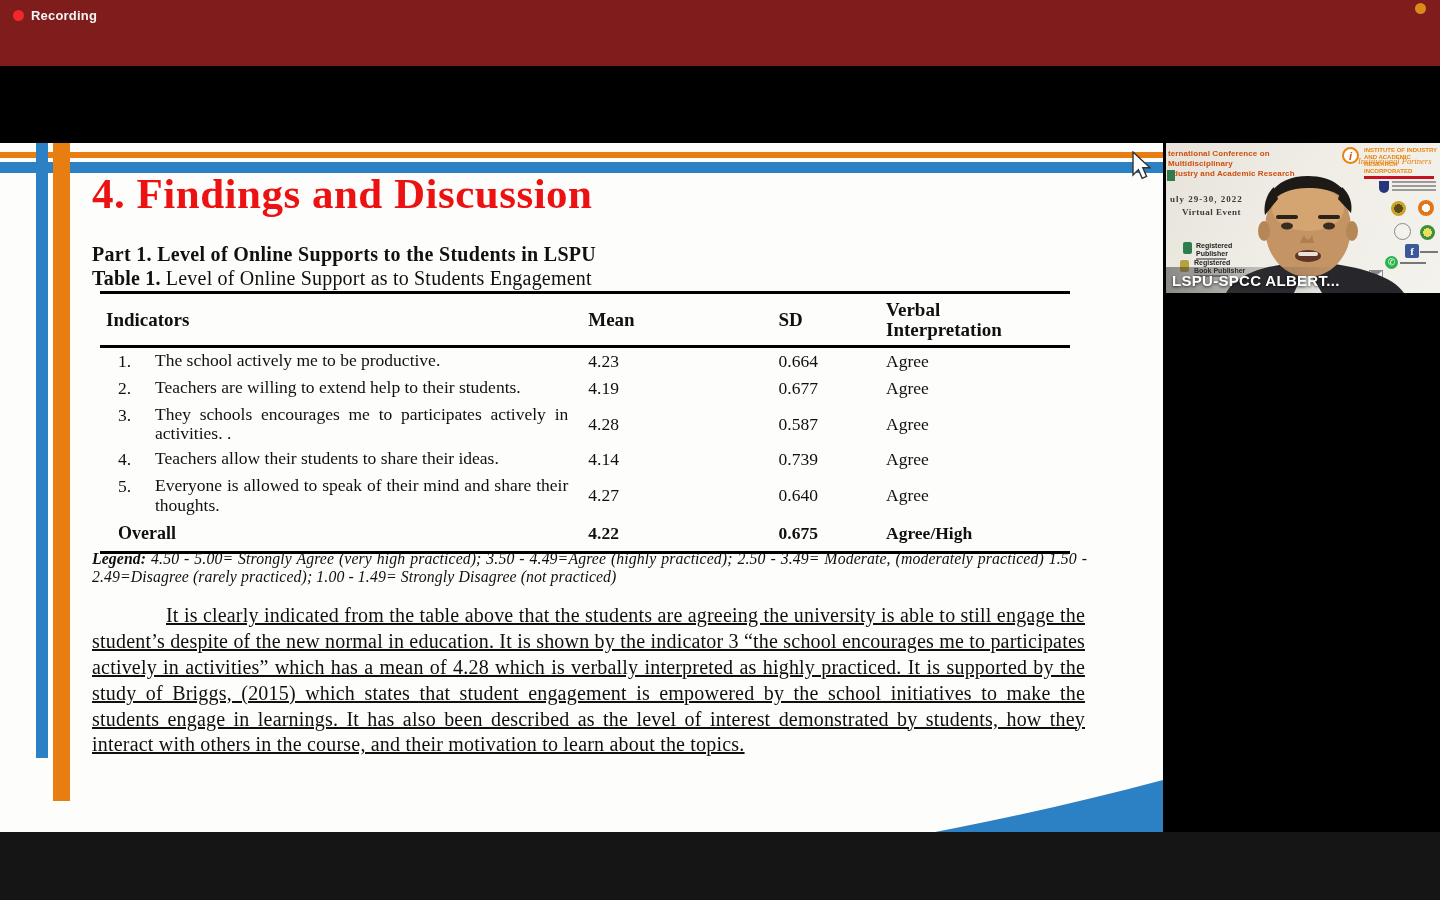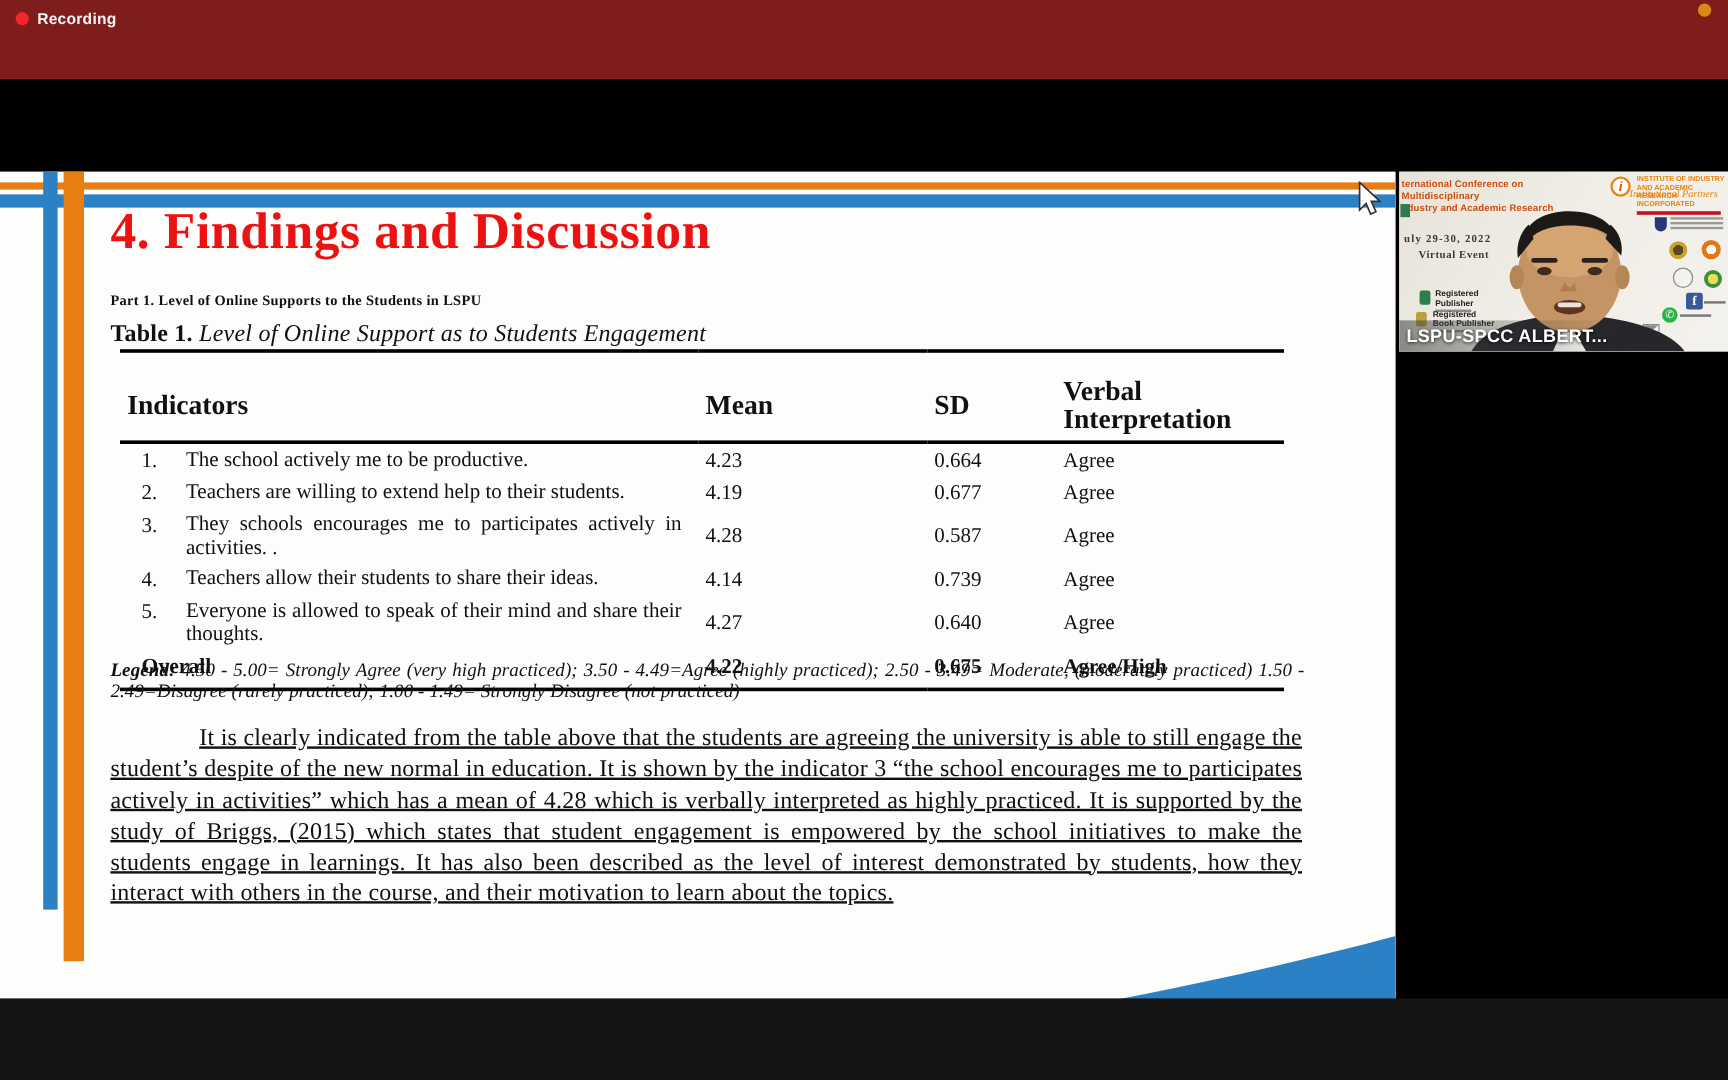--- a/index.html
+++ b/index.html
@@ -19,29 +19,29 @@
   
   .slide{position:absolute;left:0;top:143px;width:1163px;height:852px;background:#fdfdfc;overflow:hidden;
     font-family:"Liberation Serif",serif;color:#101010;}
   .h-stripe-orange{position:absolute;left:0;top:9px;width:100%;height:6px;background:#e87d12;}
   .h-stripe-blue{position:absolute;left:0;top:19px;width:100%;height:11px;background:#2c80c4;}
   .v-stripe-blue{position:absolute;left:36px;top:0;width:12px;height:615px;background:#2c80c4;}
   .v-stripe-orange{position:absolute;left:53px;top:0;width:17px;height:658px;background:#e87d12;}
   .waves{position:absolute;left:0;top:0;width:100%;height:100%;}
 
   .slide-title{position:absolute;left:92px;top:26px;font-size:43px;font-weight:bold;color:#ec1212;letter-spacing:.5px;}
-  .part-heading{position:absolute;left:92px;top:100px;font-size:12px;font-weight:bold;letter-spacing:.3px;}
+  .part-heading{position:absolute;left:92px;top:100px;font-size:20px;font-weight:bold;letter-spacing:.3px;}
   .table-caption{position:absolute;left:92px;top:124px;font-size:20px;letter-spacing:.2px;}
   .table-caption .cap-label{font-weight:bold;}
-  .table-caption .cap-italic{font-style:italic;}
+  .table-caption .cap-italic{}
 
   table.results{position:absolute;left:100px;top:148px;width:970px;border-collapse:collapse;
     border-top:3px solid #000;border-bottom:3px solid #000;font-family:"Liberation Serif",serif;}
-  table.results thead th{font-size:23px;font-weight:bold;text-align:left;vertical-align:middle;
-    padding:20px 0 5px 6px;border-bottom:3px solid #000;line-height:1.05;}
+  table.results thead th{font-size:19px;font-weight:bold;text-align:left;vertical-align:middle;
+    padding:6px 0 5px 6px;border-bottom:3px solid #000;line-height:1.05;}
   th.col-ind{width:490px;padding-left:18px;}
   th.col-mean{width:190px;}
   th.col-sd{width:104px;}
   th.col-verb{width:186px;}
   th.col-verb span{display:inline-block;width:135px;}
   td{font-size:17.5px;vertical-align:middle;}
   td.c-ind{padding:3px 0;}
   .ind-flex{display:flex;align-items:flex-start;}
   .ind-num{width:37px;margin-left:18px;flex:0 0 auto;}
   .ind-text{flex:1;text-align:justify;text-align-last:left;padding-right:14px;line-height:1.1;}

